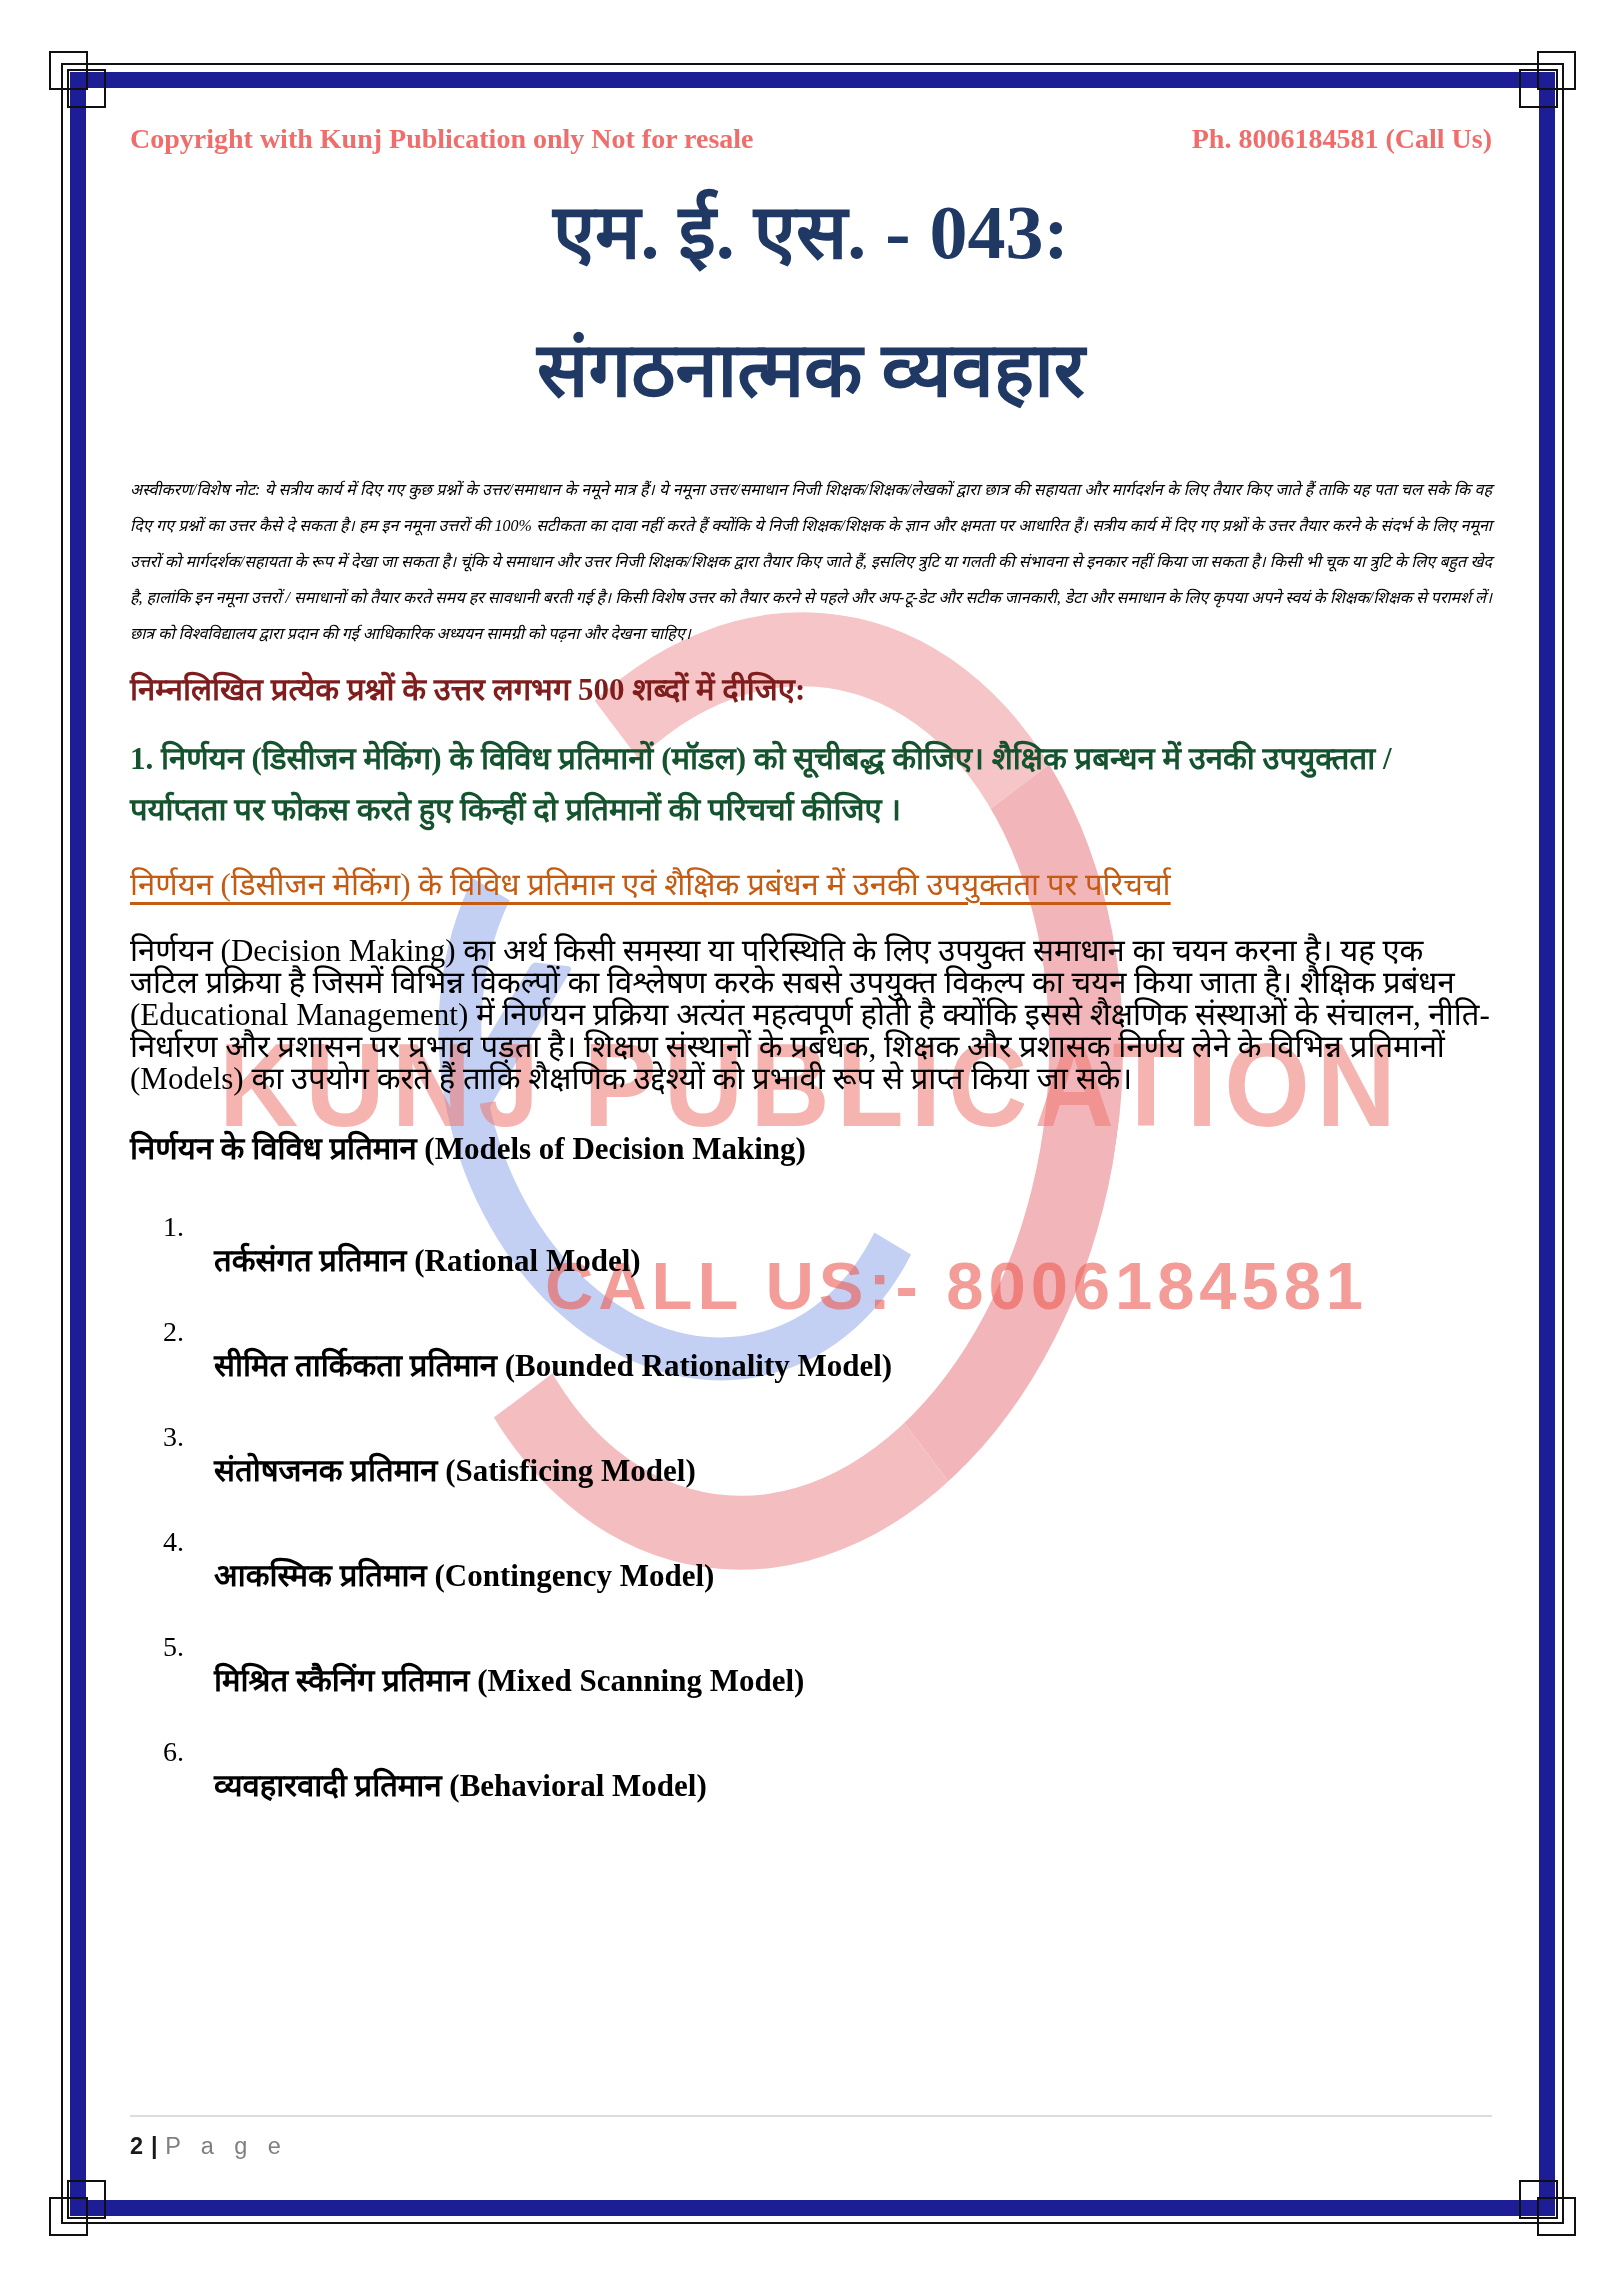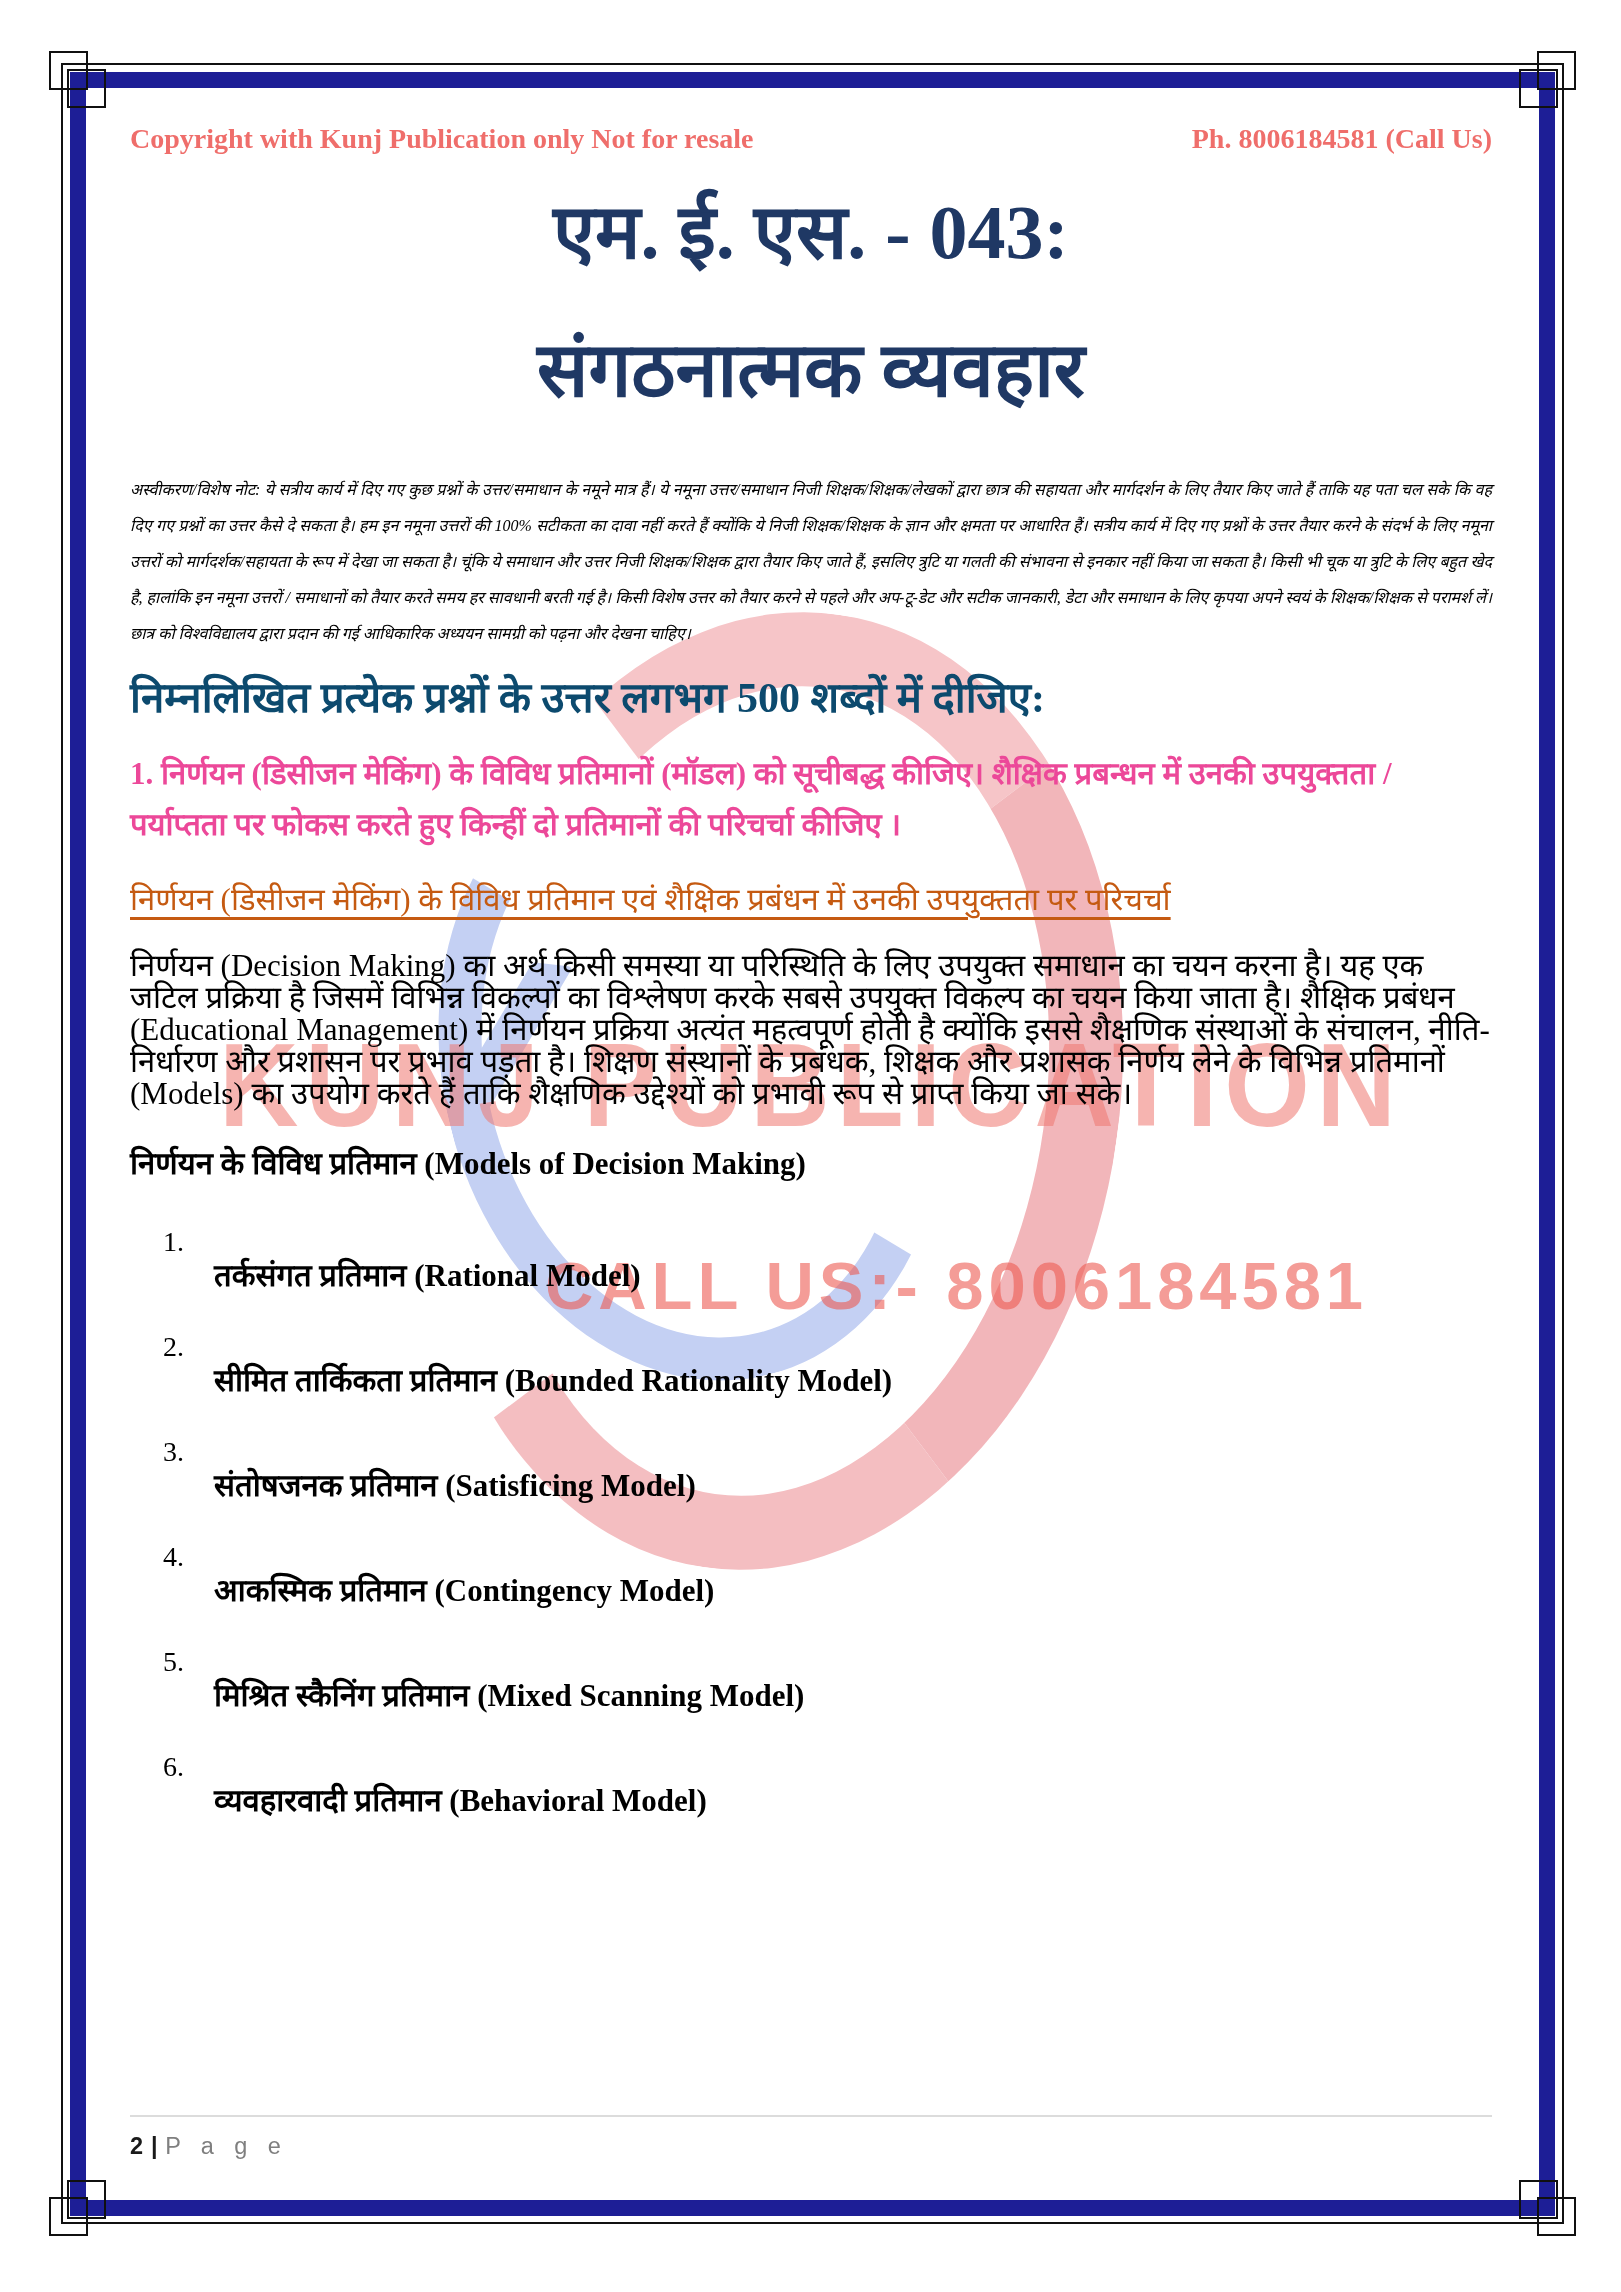--- a/index.html
+++ b/index.html
@@ -33,22 +33,22 @@
     font-family:"Liberation Sans","DejaVu Sans",sans-serif;font-weight:800;font-size:67px;letter-spacing:4.9px;
     color:rgba(236,90,82,0.60);}
 
   
   .content{position:absolute;left:130px;top:123px;width:1362px;z-index:2;}
   .hdr{display:flex;justify-content:space-between;align-items:flex-end;
     color:#ef6e6b;font-weight:bold;font-size:28px;}
   .doc-title{margin-top:7.8px;text-align:center;color:#1f3864;font-weight:bold;
     font-size:76px;line-height:138px;}
   .disclaimer{margin-top:33px;font-style:italic;font-size:16px;line-height:36px;text-align:justify;}
-  .instruction{margin-top:15.7px;color:#0c4a6e;font-weight:bold;font-size:42px;}
-  .question{margin-top:23.5px;color:#ec4899;font-weight:bold;font-size:31px;line-height:51px;}
+  .instruction{margin-top:15.7px;color:#7f1d1d;font-weight:bold;font-size:31px;}
+  .question{margin-top:23.5px;color:#14532d;font-weight:bold;font-size:31px;line-height:51px;}
   .answer-heading{margin-top:25.5px;color:#c55a11;font-weight:normal;font-size:31px;line-height:50px;
     text-decoration:underline;text-underline-offset:6.9px;}
   .body-par{margin-top:25px;font-size:31px;line-height:32px;}
   .models-heading{margin-top:31px;font-weight:bold;font-size:31px;}
   .models-intro{margin-top:39px;font-size:31px;}
   .model-list{margin-top:43px;}
   .model-item{margin-bottom:36px;font-size:31px;padding-left:33px;display:flex;}
   .model-num{display:inline-block;width:51px;flex:0 0 51px;font-size:28px;}
   .model-text{font-weight:bold;margin-top:27px;}
   .model-en{font-weight:bold;}

